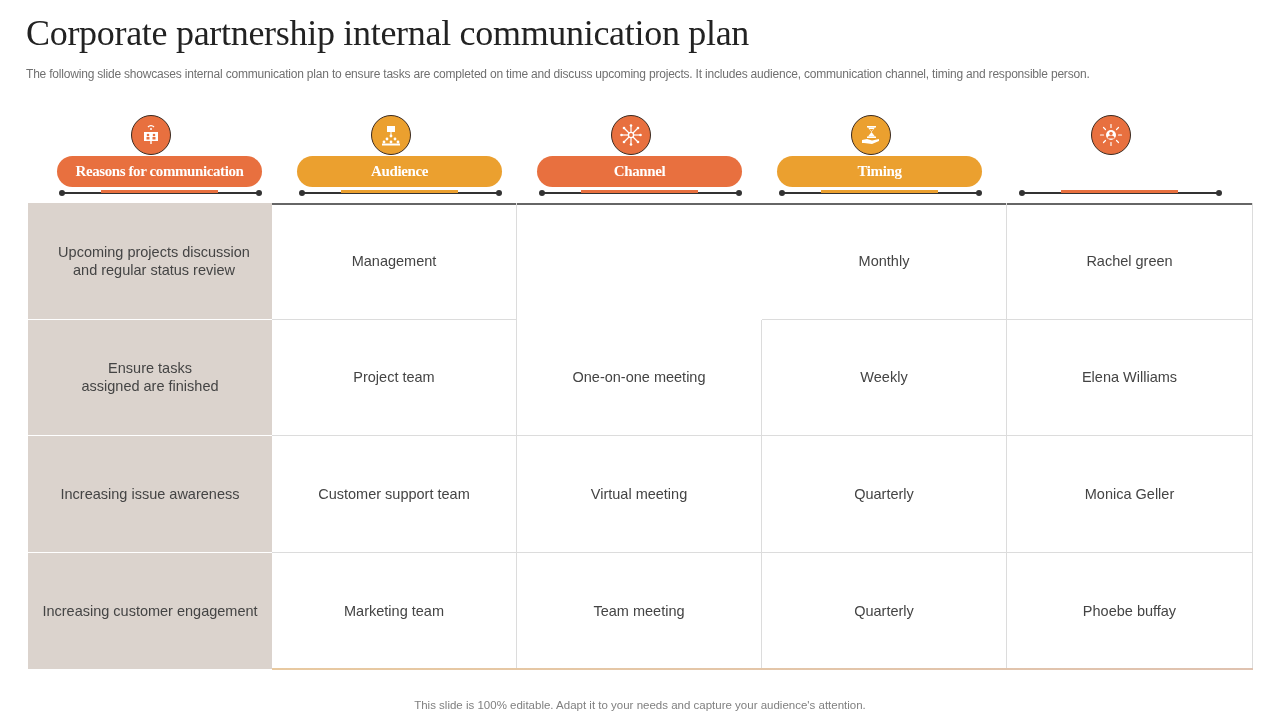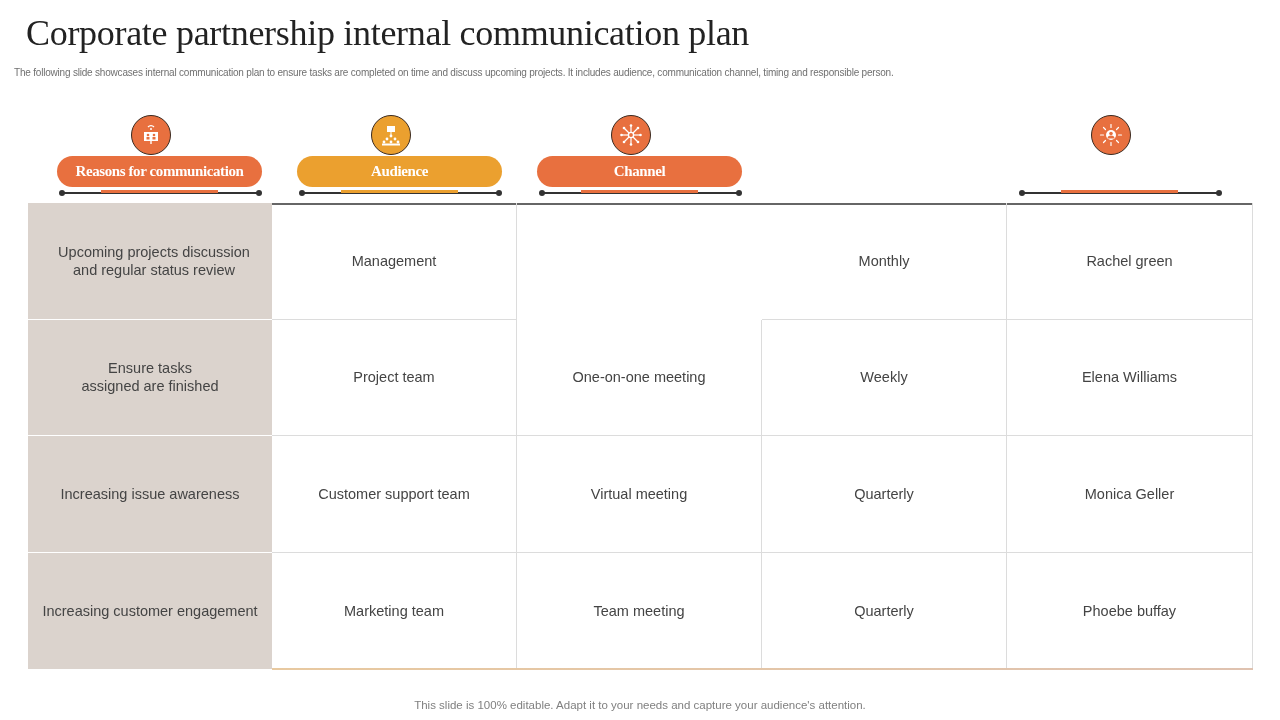--- a/index.html
+++ b/index.html
@@ -9,22 +9,22 @@
       font-family: "Liberation Sans", sans-serif;
       position: relative;
     }
     .title {
       position: absolute; left: 26px; top: 12px;
       font-family: "Liberation Serif", serif;
       font-size: 36px; color: #222222; font-weight: normal;
       letter-spacing: -0.3px;
     }
     .subtitle {
-      position: absolute; left: 14px; top: 67px;
-      font-size: 10px; color: #707070; letter-spacing: -0.2px;
+      position: absolute; left: 26px; top: 67px;
+      font-size: 12px; color: #707070; letter-spacing: -0.2px;
     }
     .headers {
       position: absolute; left: 28px; top: 114px; width: 1225px; height: 90px;
     }
     .hcol {
       position: absolute; top: 0; width: 245px; height: 90px;
     }
     .hicon {
       position: absolute; left: 50%; top: 1px; transform: translateX(-50%);
       width: 40px; height: 40px; border-radius: 50%;
@@ -161,20 +161,36 @@
         </g>
       </svg>
     </div>
     <div class="hpill" style="background:#e8703f;">Channel</div>
     <div class="hline"></div>
     <div class="hdot l"></div>
     <div class="hdot r"></div>
     <div class="hbar" style="background:#e8703f;"></div>
   </div>
 
+  <div class="hcol" style="left:720px;">
+    <div class="hicon" style="background:#eba02f;">
+      <svg width="22" height="22" viewBox="0 0 22 22">
+        <rect x="7" y="2" width="9" height="1.5" fill="#fff"></rect>
+        <rect x="7" y="12.5" width="9" height="1.5" fill="#fff"></rect>
+        <path d="M8 3.5 L15 3.5 L11.5 8 L15 12.5 L8 12.5 L11.5 8 Z" fill="#fff"></path>
+        <path d="M9.5 5 L13.5 5 L11.5 7.3 Z" fill="#eba02f"></path>
+        <path d="M2 16 L7 15 L12 16.5 L19 15 L19 17 L12 20 L4 19 L2 19 Z" fill="#fff"></path>
+      </svg>
+    </div>
+    <div class="hpill" style="background:#eba02f;">Timing</div>
+    <div class="hline"></div>
+    <div class="hdot l"></div>
+    <div class="hdot r"></div>
+    <div class="hbar" style="background:#eba02f;"></div>
+  </div>
 
   <div class="hcol" style="left:960px;">
     <div class="hicon" style="background:#e8703f;">
       <svg width="24" height="24" viewBox="0 0 24 24">
         <circle cx="12" cy="12" r="5" fill="#fff"></circle>
         <circle cx="12" cy="10.5" r="1.8" fill="#e8703f"></circle>
         <path d="M8.5 15.5 a3.5 3 0 0 1 7 0 Z" fill="#e8703f"></path>
         <g stroke="#fff" stroke-width="1.2" stroke-linecap="round">
           <line x1="12" y1="1.5" x2="12" y2="4.5"></line>
           <line x1="12" y1="19.5" x2="12" y2="22.5"></line>

